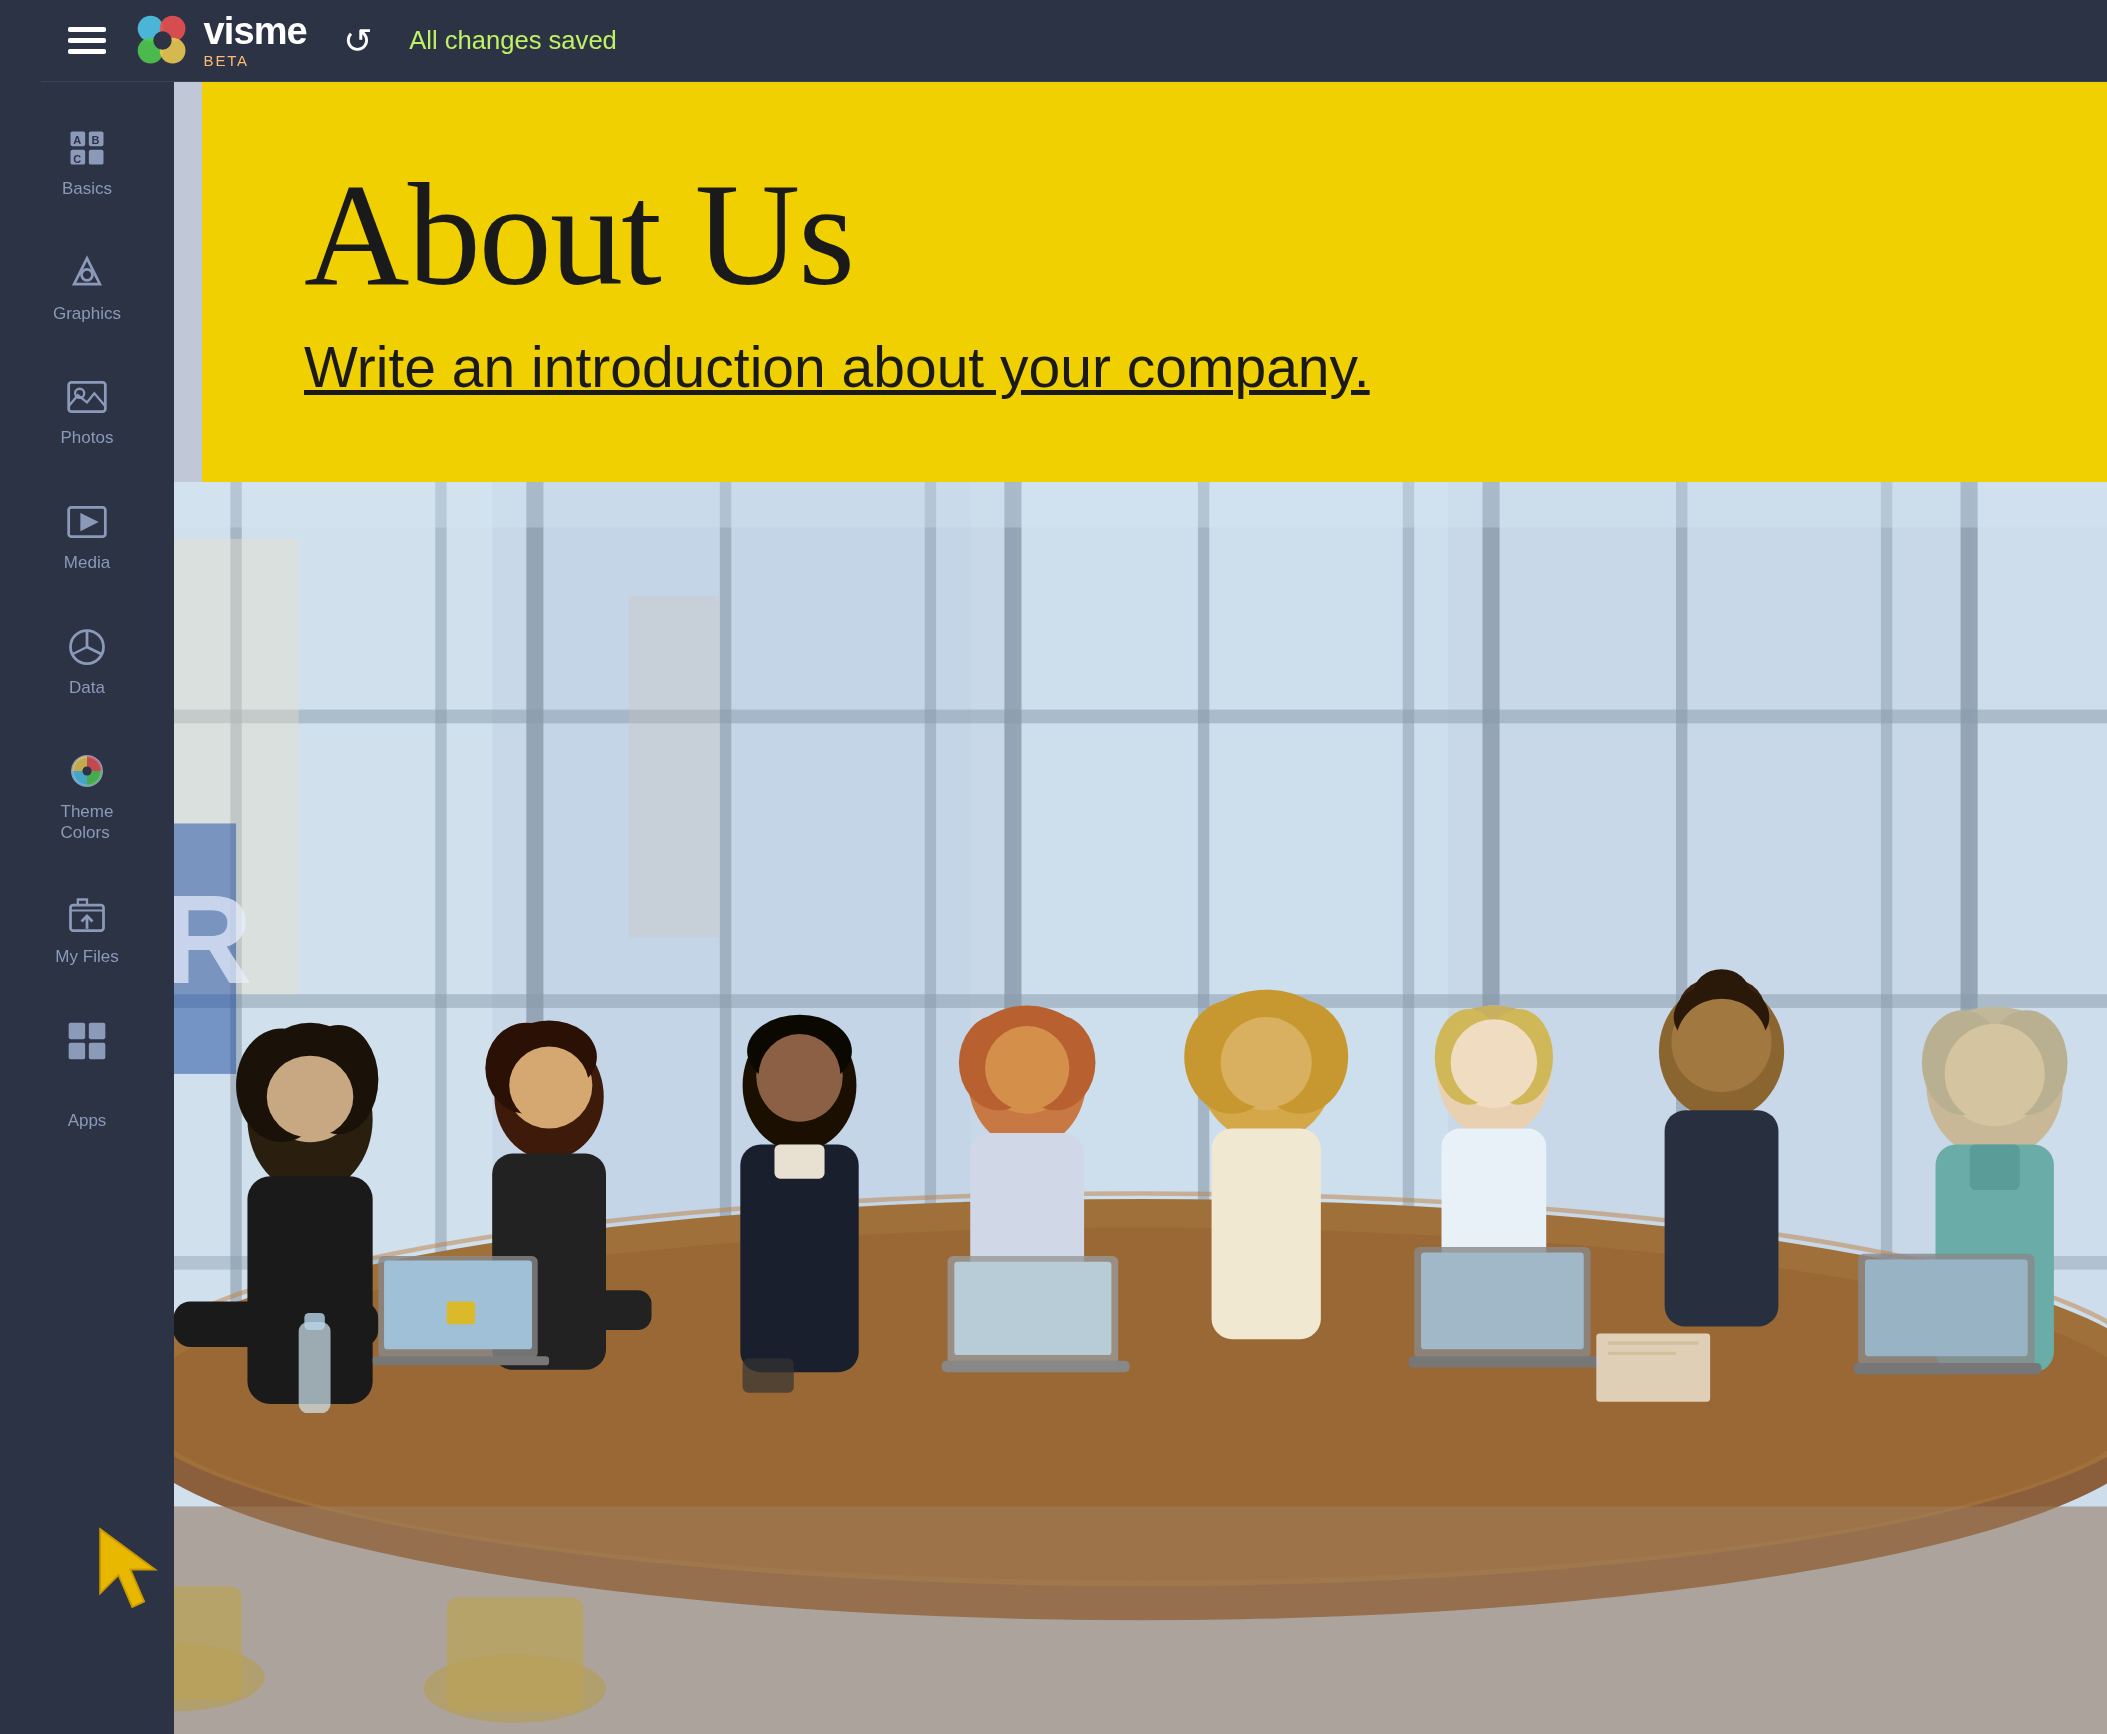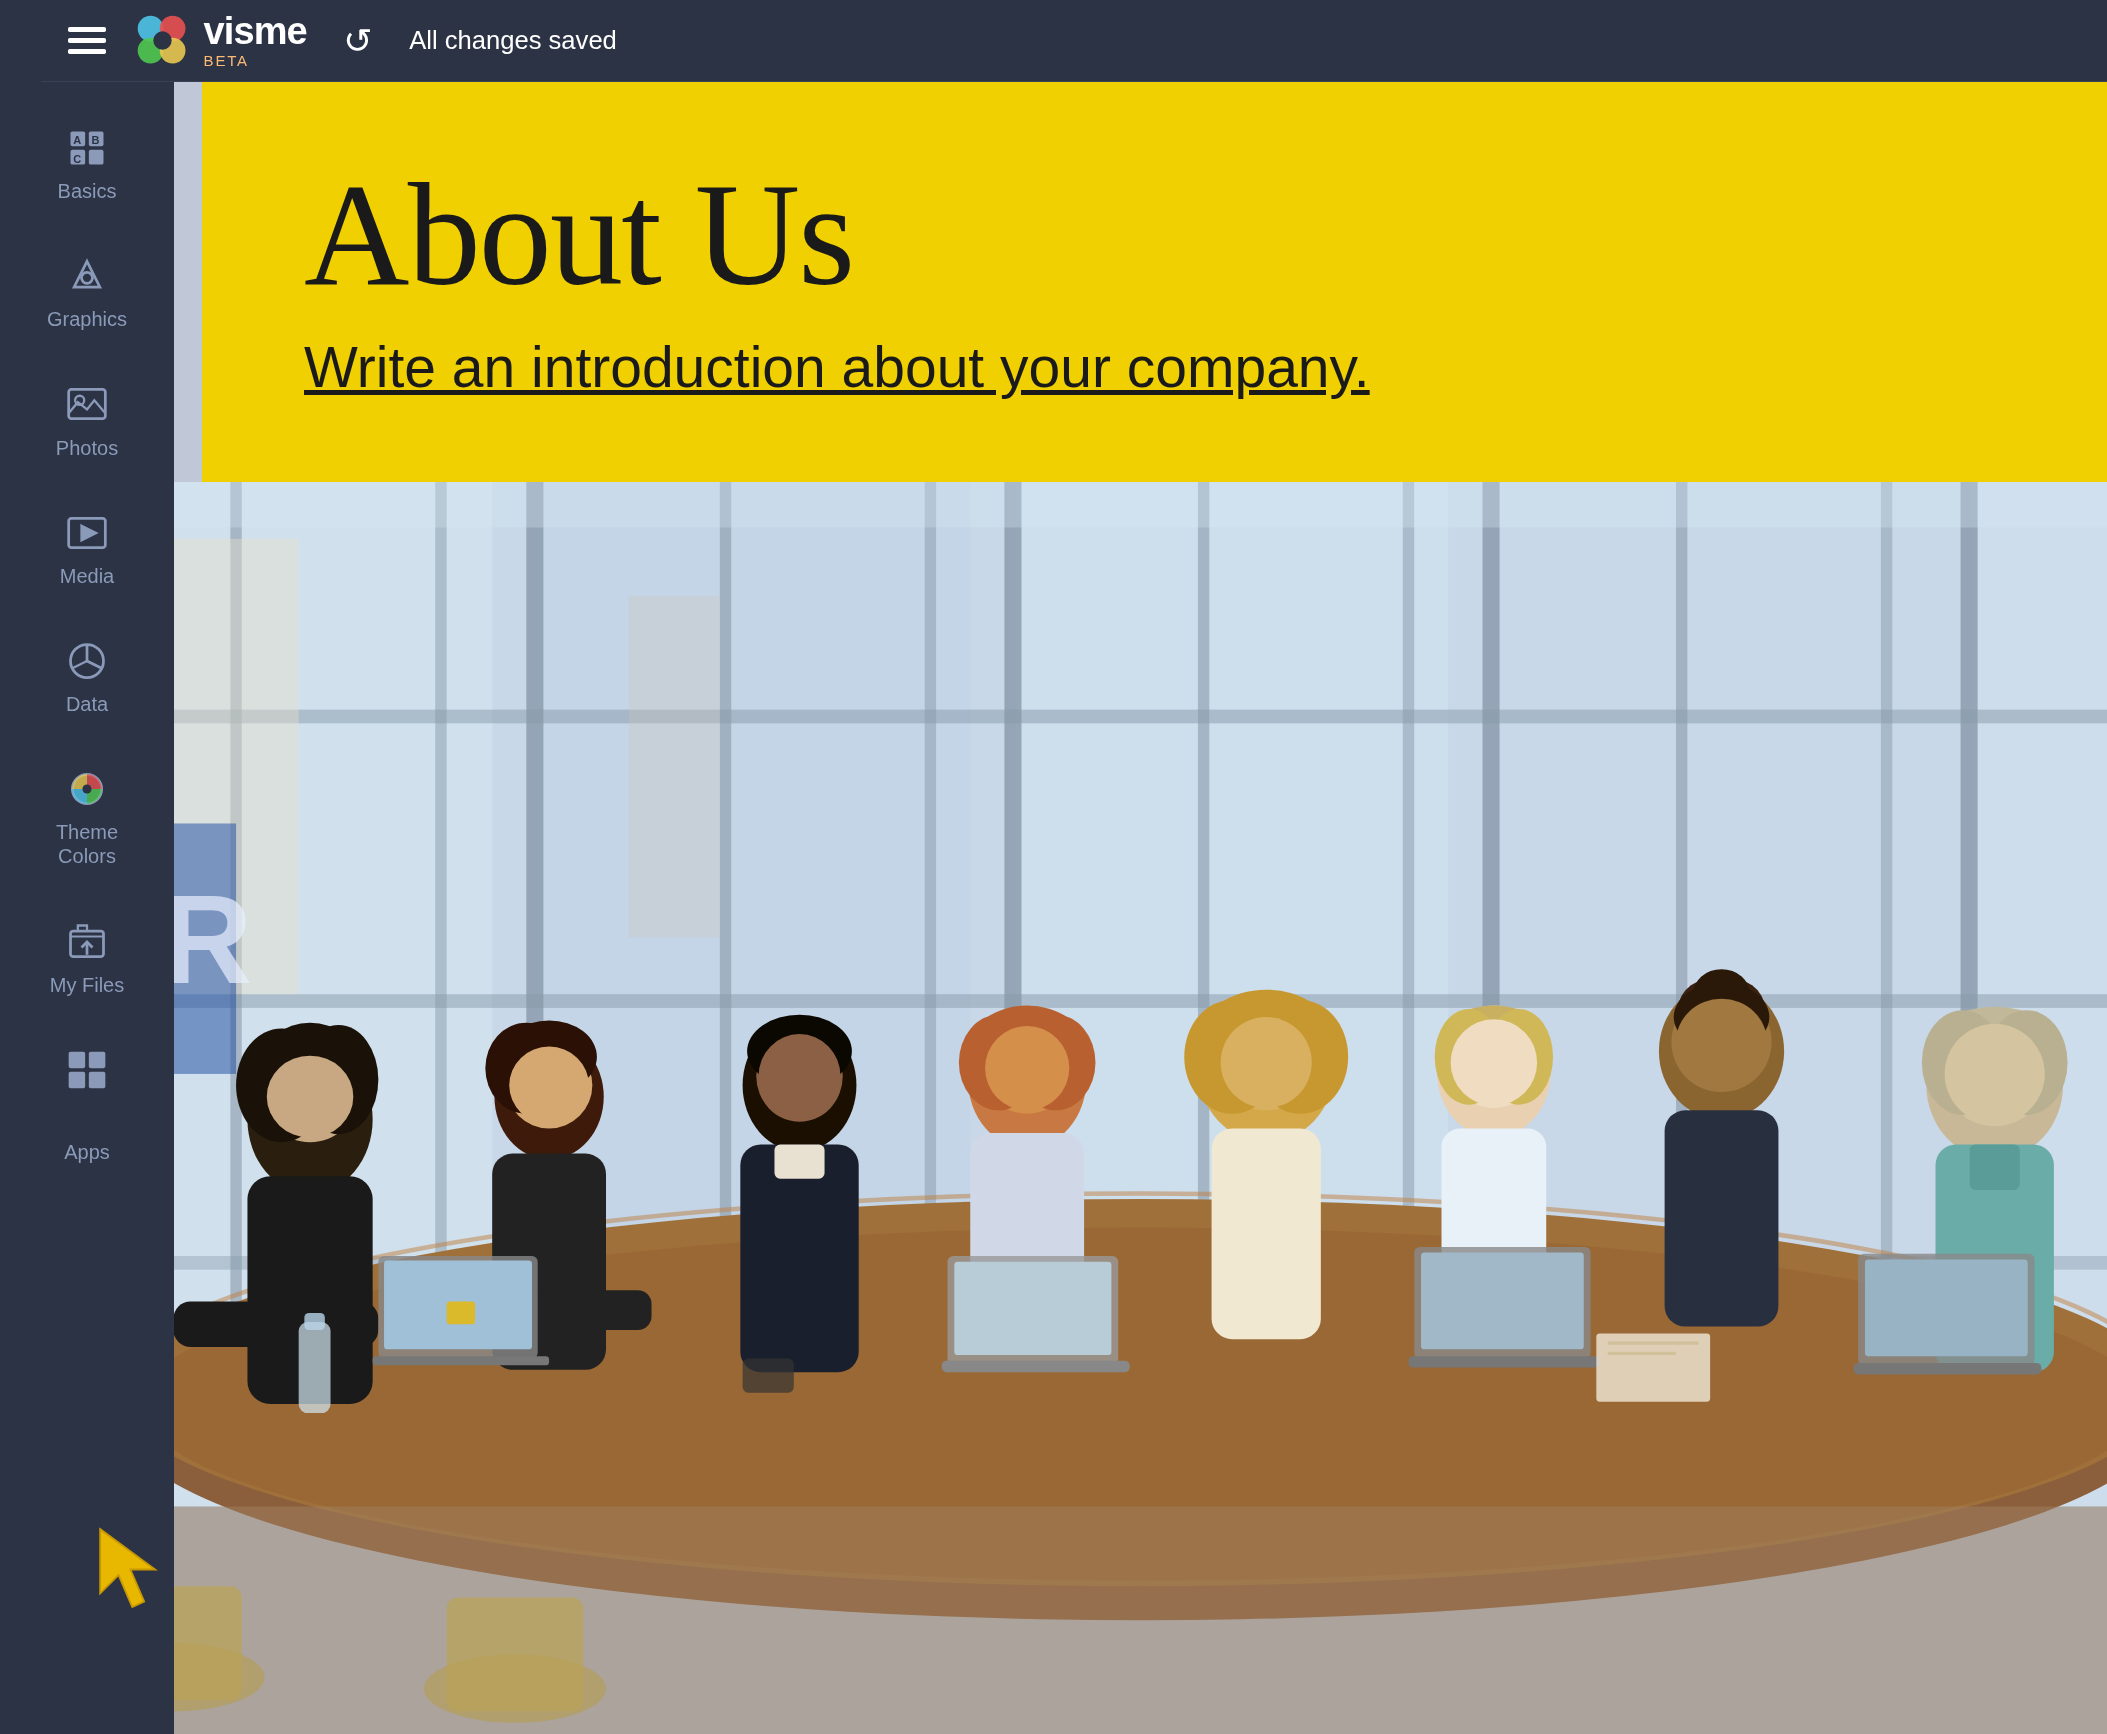--- a/index.html
+++ b/index.html
@@ -71,21 +71,21 @@
 
     .undo-icon {
       font-size: 35px;
       color: #ffffff;
       cursor: pointer;
       margin-left: 9.1px;
     }
 
     .save-status {
       font-size: 25.6px;
-      color: #ffffff;
+      color: #bef264;
       margin-left: 9.1px;
     }
 
     
     .main-area {
       display: flex;
       flex: 1;
       overflow: hidden;
     }
 
@@ -115,22 +115,21 @@
 
     .sidebar-item .icon-wrap {
       font-size: 40px;
       line-height: 1;
       display: flex;
       align-items: center;
       justify-content: center;
     }
 
     .sidebar-item .item-label {
-      font-size: 20px;
-      text-align: center;
+      font-size: 17px;
       line-height: 1.2;
     }
 
     .apps-item {
       position: relative;
     }
 
     
     .canvas-area {
       flex: 1;

